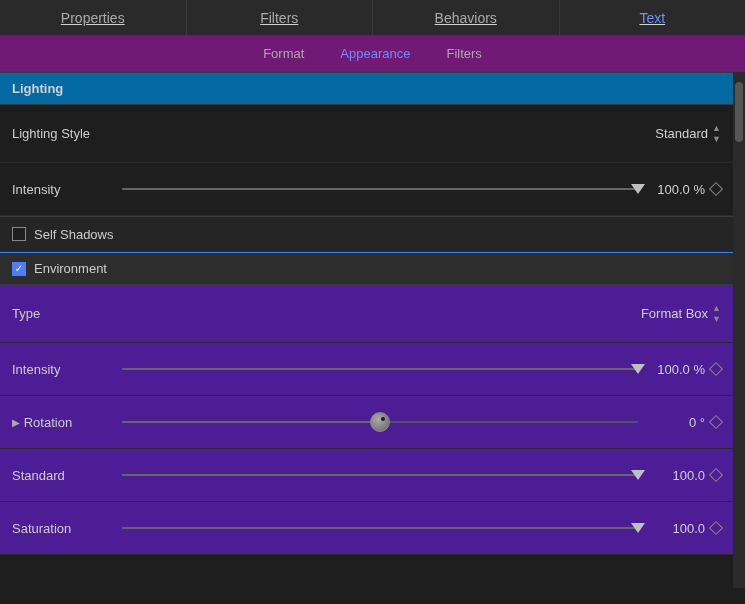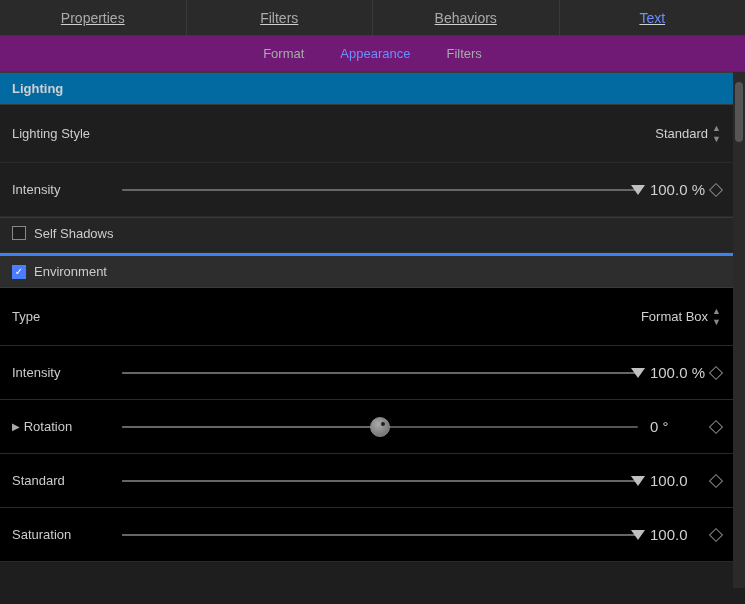--- a/index.html
+++ b/index.html
@@ -99,21 +99,21 @@
     
     .row {
       display: flex;
       align-items: center;
       padding: 18px 12px;
       border-bottom: 1px solid #2a2a2a;
       min-height: 36px;
       background: #1e1e1e;
     }
     .row.dark {
-      background: #000000;
+      background: #4c1d95;
     }
 
     .row-label {
       font-size: 13px;
       color: #ccc;
       min-width: 110px;
       flex-shrink: 0;
     }
 
     .row-control {
@@ -169,40 +169,40 @@
       border-right: 7px solid transparent;
       border-top: 10px solid #c0c0c0;
       position: absolute;
       top: 50%;
       transform: translateY(-50%);
       cursor: pointer;
     }
 
     
     .value-text {
-      font-size: 15px;
+      font-size: 13px;
       color: #d0d0d0;
       min-width: 55px;
-      text-align: left;
+      text-align: right;
     }
 
     
     .diamond-icon {
       width: 10px;
       height: 10px;
       border: 1px solid #888;
       transform: rotate(45deg);
       flex-shrink: 0;
     }
 
     
     .checkbox-row {
       display: flex;
-      align-items: flex-start;
-      padding: 8px 12px;
+      align-items: center;
+      padding: 0 12px;
       border-bottom: 1px solid #2a2a2a;
       gap: 8px;
       min-height: 36px;
     }
     .checkbox {
       width: 14px;
       height: 14px;
       border: 1px solid #888;
       background: #1e1e1e;
       flex-shrink: 0;
@@ -227,21 +227,21 @@
     }
 
     
     .section-checkbox-header {
       display: flex;
       align-items: center;
       padding: 8px 12px;
       gap: 8px;
       background: #2d2d2d;
       border-bottom: 1px solid #3a3a3a;
-      border-top: 3px solid #3b82f6;
+      border-top: 1px solid #3b82f6;
     }
 
     
     .triangle-icon {
       font-size: 10px;
       color: #aaa;
       margin-right: 4px;
       cursor: pointer;
     }
 

